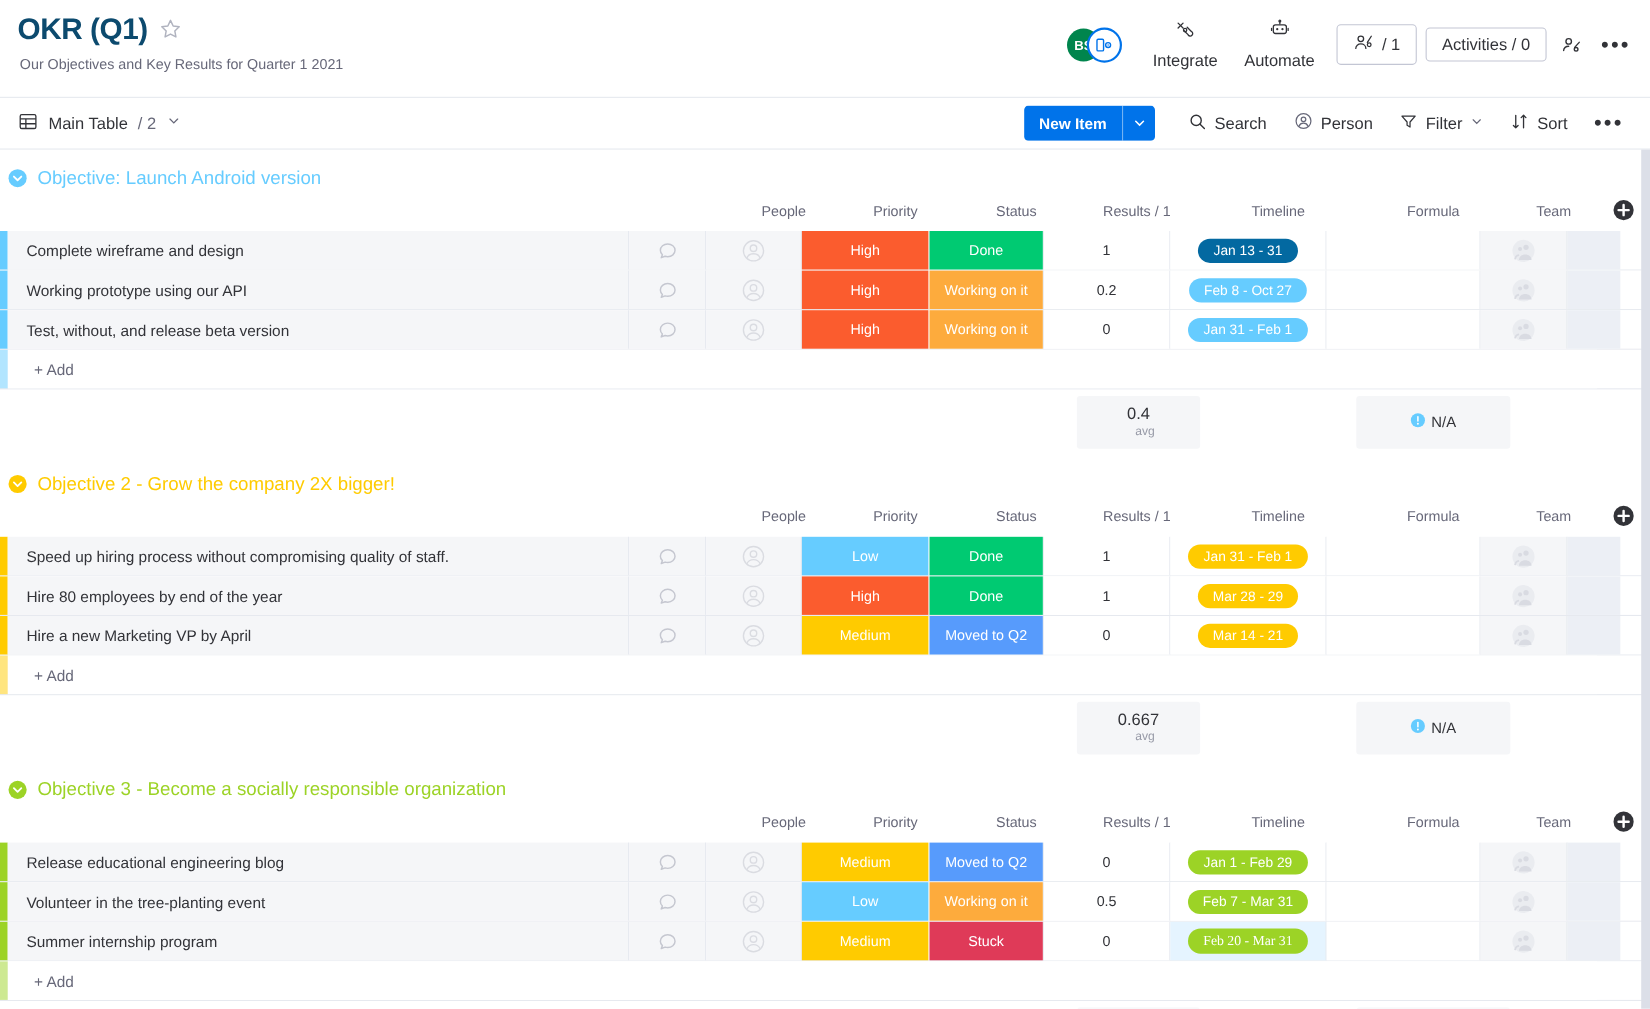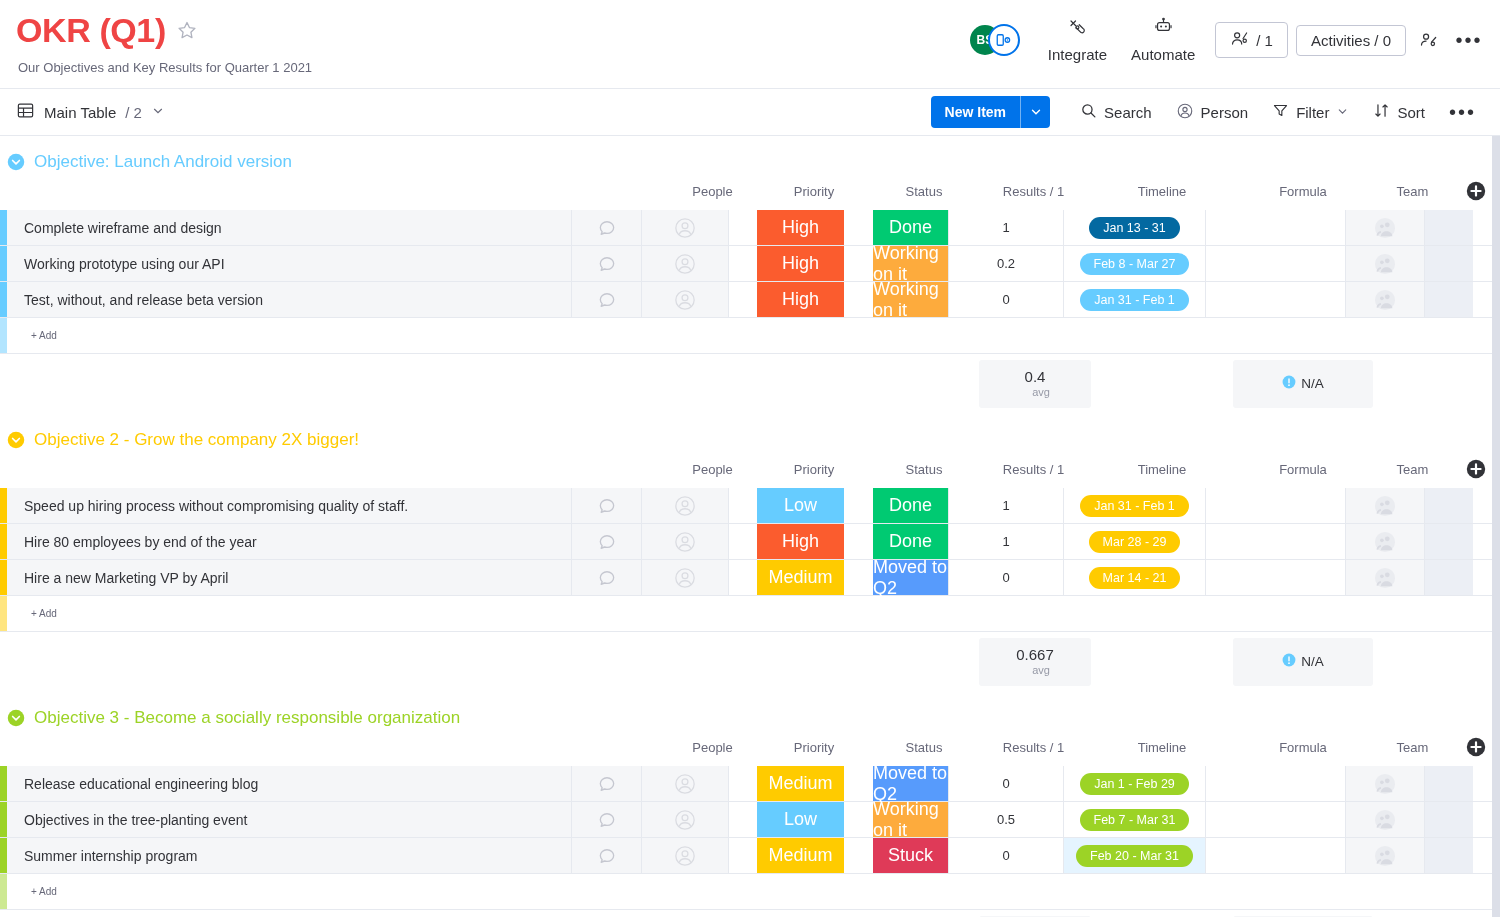--- a/index.html
+++ b/index.html
@@ -7,21 +7,21 @@
     width:1500px; height:917px;
     background:#ffffff;
     font-family:"Liberation Sans", sans-serif;
     color:#323338;
     overflow:hidden;
   }
 
   
   .top-header { position:relative; height:88px; padding:10px 16px 0 16px; }
   .title-row { display:flex; align-items:center; gap:10px; }
-  .board-title { font-size:34px; font-weight:700; letter-spacing:-0.4px; color:#ef4444; line-height:1.2; }
+  .board-title { font-size:27px; font-weight:700; letter-spacing:-0.4px; color:#0c4a6e; line-height:1.2; }
   .star-icon { width:22px; height:22px; display:flex; align-items:center; justify-content:center; cursor:pointer; }
   .board-subtitle { font-size:13px; color:#676879; margin-top:9px; margin-left:2px; }
 
   .header-right { position:absolute; right:14px; top:10px; display:flex; align-items:center; gap:0px; }
   .avatar-group { display:flex; align-items:center; position:relative; margin-right:16px; }
   .avatar-initials {
     width:30px; height:30px; border-radius:50%; background:#00854d; color:#fff;
     font-size:12px; font-weight:700; display:flex; align-items:center; justify-content:center;
   }
   .avatar-board {
@@ -99,26 +99,26 @@
   .item-row .c-people { background:#f5f6f8; }
   .item-row .c-results { background:#fff; }
   .item-row .c-time { background:#fff; }
   .item-row .c-formula { background:#fff; }
   .item-row .c-team { background:#f5f6f8; }
   .item-row .c-tail { background:#eceff5; }
 
   .add-row { height:36px; background:#fff; border-bottom:1px solid #e6e9ef; }
   .add-row .c-add {
     width:1445px; display:flex; align-items:center; padding-left:24px;
-    font-size:10px; color:#676879; background:#fff; cursor:pointer;
+    font-size:14px; color:#676879; background:#fff; cursor:pointer;
   }
 
   .cellpill {
     width:100%; height:100%; display:flex; align-items:center; justify-content:center;
-    color:#fff; font-size:18px; cursor:pointer;margin-left:28px;
+    color:#fff; font-size:13px; cursor:pointer;
   }
   .datepill {
     border-radius:13px; padding:4px 14px; color:#fff; font-size:12.5px; white-space:nowrap; cursor:pointer;
   }
 
   .summary-row { display:flex; align-items:stretch; height:48px; margin-top:6px; }
   .sum-spacer { flex:none; }
   .sum-box {
     background:#f5f6f8; border-radius:3px; display:flex; flex-direction:column;
     align-items:center; justify-content:center; line-height:1.05;
@@ -389,21 +389,21 @@
           </svg>
         </div>
         <div class="c-prio">
           <div class="cellpill" style="background:#fb5c2e">High</div>
         </div>
         <div class="c-status">
           <div class="cellpill" style="background:#fdab3d">Working on it</div>
         </div>
         <div class="c-results">0.2</div>
         <div class="c-time" style="">
-          <span class="datepill" style="background:#66ccff">Feb 8 - Mar 27</span>
+          <span class="datepill" style="background:#66ccff">Feb 8 - Oct 27</span>
         </div>
         <div class="c-formula"></div>
         <div class="c-team">
           <svg class="avatar-ph" viewBox="0 0 24 24" fill="#d6d8e0">
             <circle cx="12" cy="12" r="11" fill="#e2e4ea"></circle>
             <circle cx="14.5" cy="8.5" r="2.6" fill="#c3c6d1"></circle>
             <circle cx="8.6" cy="10.2" r="2" fill="#c3c6d1"></circle>
             <path d="M7.5 21c0-3.2 2.8-5.4 6.2-5.4S20 17.8 20 21z" fill="#c3c6d1"></path>
             <path d="M3.6 20.4c.3-2.3 1.9-3.8 4-4.1" stroke="#c3c6d1" stroke-width="1.8" fill="none"></path>
           </svg>
@@ -720,21 +720,21 @@
             <circle cx="14.5" cy="8.5" r="2.6" fill="#c3c6d1"></circle>
             <circle cx="8.6" cy="10.2" r="2" fill="#c3c6d1"></circle>
             <path d="M7.5 21c0-3.2 2.8-5.4 6.2-5.4S20 17.8 20 21z" fill="#c3c6d1"></path>
             <path d="M3.6 20.4c.3-2.3 1.9-3.8 4-4.1" stroke="#c3c6d1" stroke-width="1.8" fill="none"></path>
           </svg>
         </div>
         <div class="c-tail"></div>
       </div>
       <div class="grid-row item-row">
         <div class="colorbar" style="background:#9cd326"></div>
-        <div class="c-name">Objectives in the tree-planting event</div>
+        <div class="c-name">Volunteer in the tree-planting event</div>
         <div class="c-chat">
           <svg class="chat-ic" viewBox="0 0 24 24" fill="none" stroke="#c5c7d0" stroke-width="1.6" stroke-linejoin="round">
             <path d="M20 11.5c0 3.9-3.6 7-8 7-1 0-2-.2-2.9-.5L5 19.5l1.2-3.1C4.8 15.1 4 13.4 4 11.5c0-3.9 3.6-7 8-7s8 3.1 8 7z"></path>
           </svg>
         </div>
         <div class="c-people">
           <svg class="avatar-ph" viewBox="0 0 24 24" fill="none" stroke="#c5c7d0" stroke-width="1.4">
             <circle cx="12" cy="12" r="10"></circle>
             <circle cx="12" cy="9.5" r="3.2"></circle>
             <path d="M5.5 19.2c1-2.7 3.5-4.2 6.5-4.2s5.5 1.5 6.5 4.2"></path>
@@ -777,21 +777,21 @@
             <path d="M5.5 19.2c1-2.7 3.5-4.2 6.5-4.2s5.5 1.5 6.5 4.2"></path>
           </svg>
         </div>
         <div class="c-prio">
           <div class="cellpill" style="background:#ffcb00">Medium</div>
         </div>
         <div class="c-status">
           <div class="cellpill" style="background:#df3a58">Stuck</div>
         </div>
         <div class="c-results">0</div>
-        <div class="c-time" style="background:#e5f4ff;">
+        <div class="c-time" style="background:#e5f4ff;font-family:Liberation Serif, serif;">
           <span class="datepill" style="background:#9cd326">Feb 20 - Mar 31</span>
         </div>
         <div class="c-formula"></div>
         <div class="c-team">
           <svg class="avatar-ph" viewBox="0 0 24 24" fill="#d6d8e0">
             <circle cx="12" cy="12" r="11" fill="#e2e4ea"></circle>
             <circle cx="14.5" cy="8.5" r="2.6" fill="#c3c6d1"></circle>
             <circle cx="8.6" cy="10.2" r="2" fill="#c3c6d1"></circle>
             <path d="M7.5 21c0-3.2 2.8-5.4 6.2-5.4S20 17.8 20 21z" fill="#c3c6d1"></path>
             <path d="M3.6 20.4c.3-2.3 1.9-3.8 4-4.1" stroke="#c3c6d1" stroke-width="1.8" fill="none"></path>

